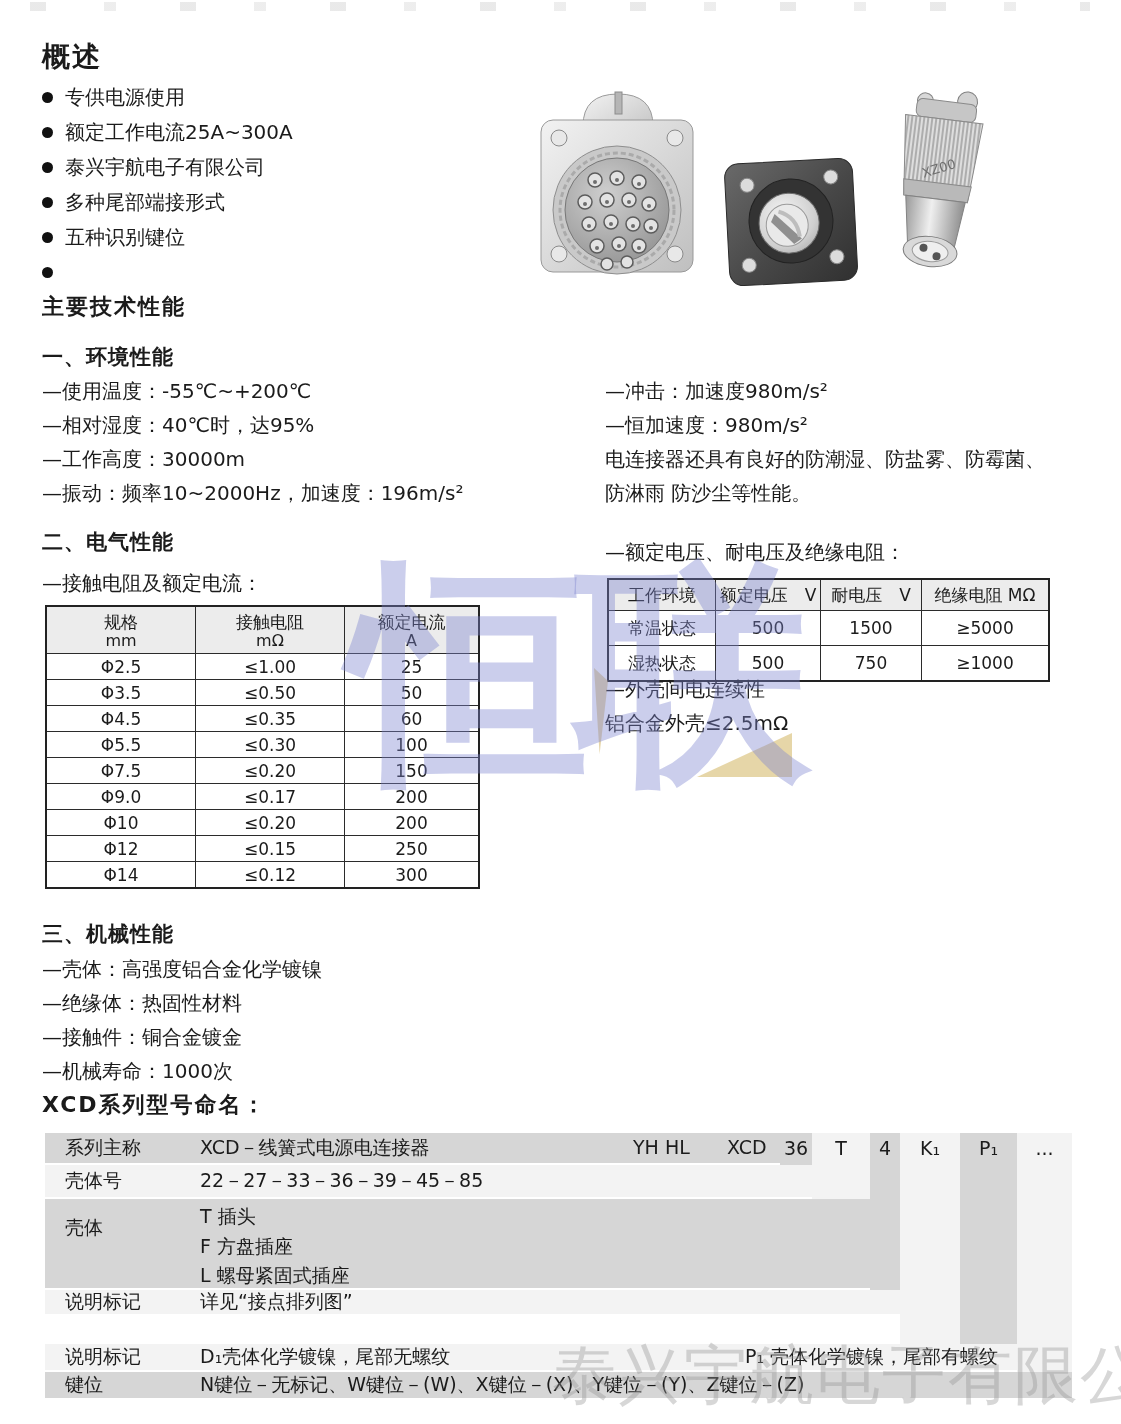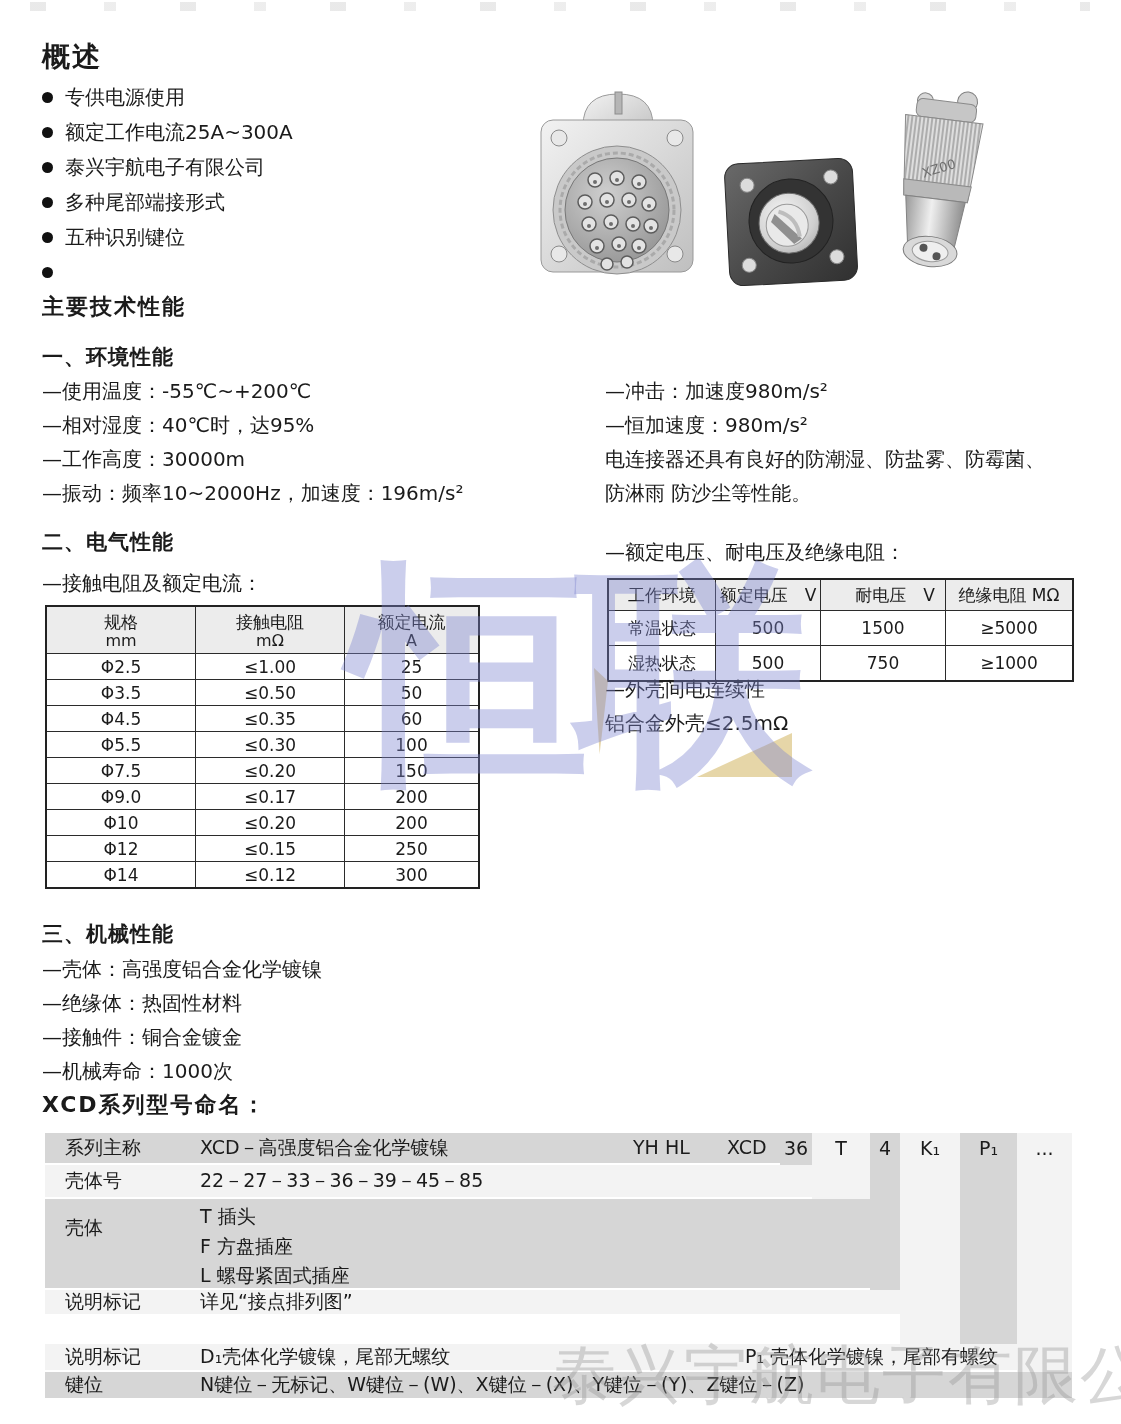--- a/index.html
+++ b/index.html
@@ -276,21 +276,21 @@
         </tr>
   </tbody>
     </table>
 
   <div class="abs body-line" style="left:605px;top:535px;">—额定电压、耐电压及绝缘电阻：</div>
   <table class="dt abs" style="left:607px;top:578px;">
     <tbody>
         <tr>
       <th class="th2" style="width:106px;height:30px;">工作环境</th>
       <th class="th2" style="width:104px;">额定电压　V</th>
-      <th class="th2" style="width:100px;padding-left:24px;">耐电压　V</th>
+      <th class="th2" style="width:100px;">耐电压　V</th>
       <th class="th2" style="width:126px;">绝缘电阻 MΩ</th>
     </tr>
     <tr>
           <td style="height:34px;">常温状态</td>
           <td>500</td>
           <td>1500</td>
           <td>≥5000</td>
         </tr>
     <tr>
           <td style="height:34px;">湿热状态</td>
@@ -329,21 +329,21 @@
       </div>
     <div class="band dark" style="left:915px;width:57px;height:239px;">
         <div class="code">P₁</div>
       </div>
     <div class="band light" style="left:972px;width:55px;height:267px;">
         <div class="code">...</div>
       </div>
 
     <div class="nrow dark" style="top:0;width:735px;height:32px;">
       <span class="nlabel">系列主称</span>
-      <span class="ndesc">XCD－高强度铝合金化学镀镍</span>
+      <span class="ndesc">XCD－线簧式电源电连接器</span>
       <span class="abs" style="left:588px;top:3px;">YH HL</span>
       <span class="abs" style="left:682px;top:3px;">XCD</span>
     </div>
     <div class="nrow light" style="top:32px;width:767px;height:34px;">
       <span class="nlabel">壳体号</span>
       <span class="ndesc">22－27－33－36－39－45－85</span>
     </div>
     <div class="nrow dark" style="top:66px;width:825px;height:91px;">
       <span class="nlabel" style="top:16px;transform:none;">壳体</span>
       <span class="abs" style="left:155px;top:5px;">T 插头</span>

